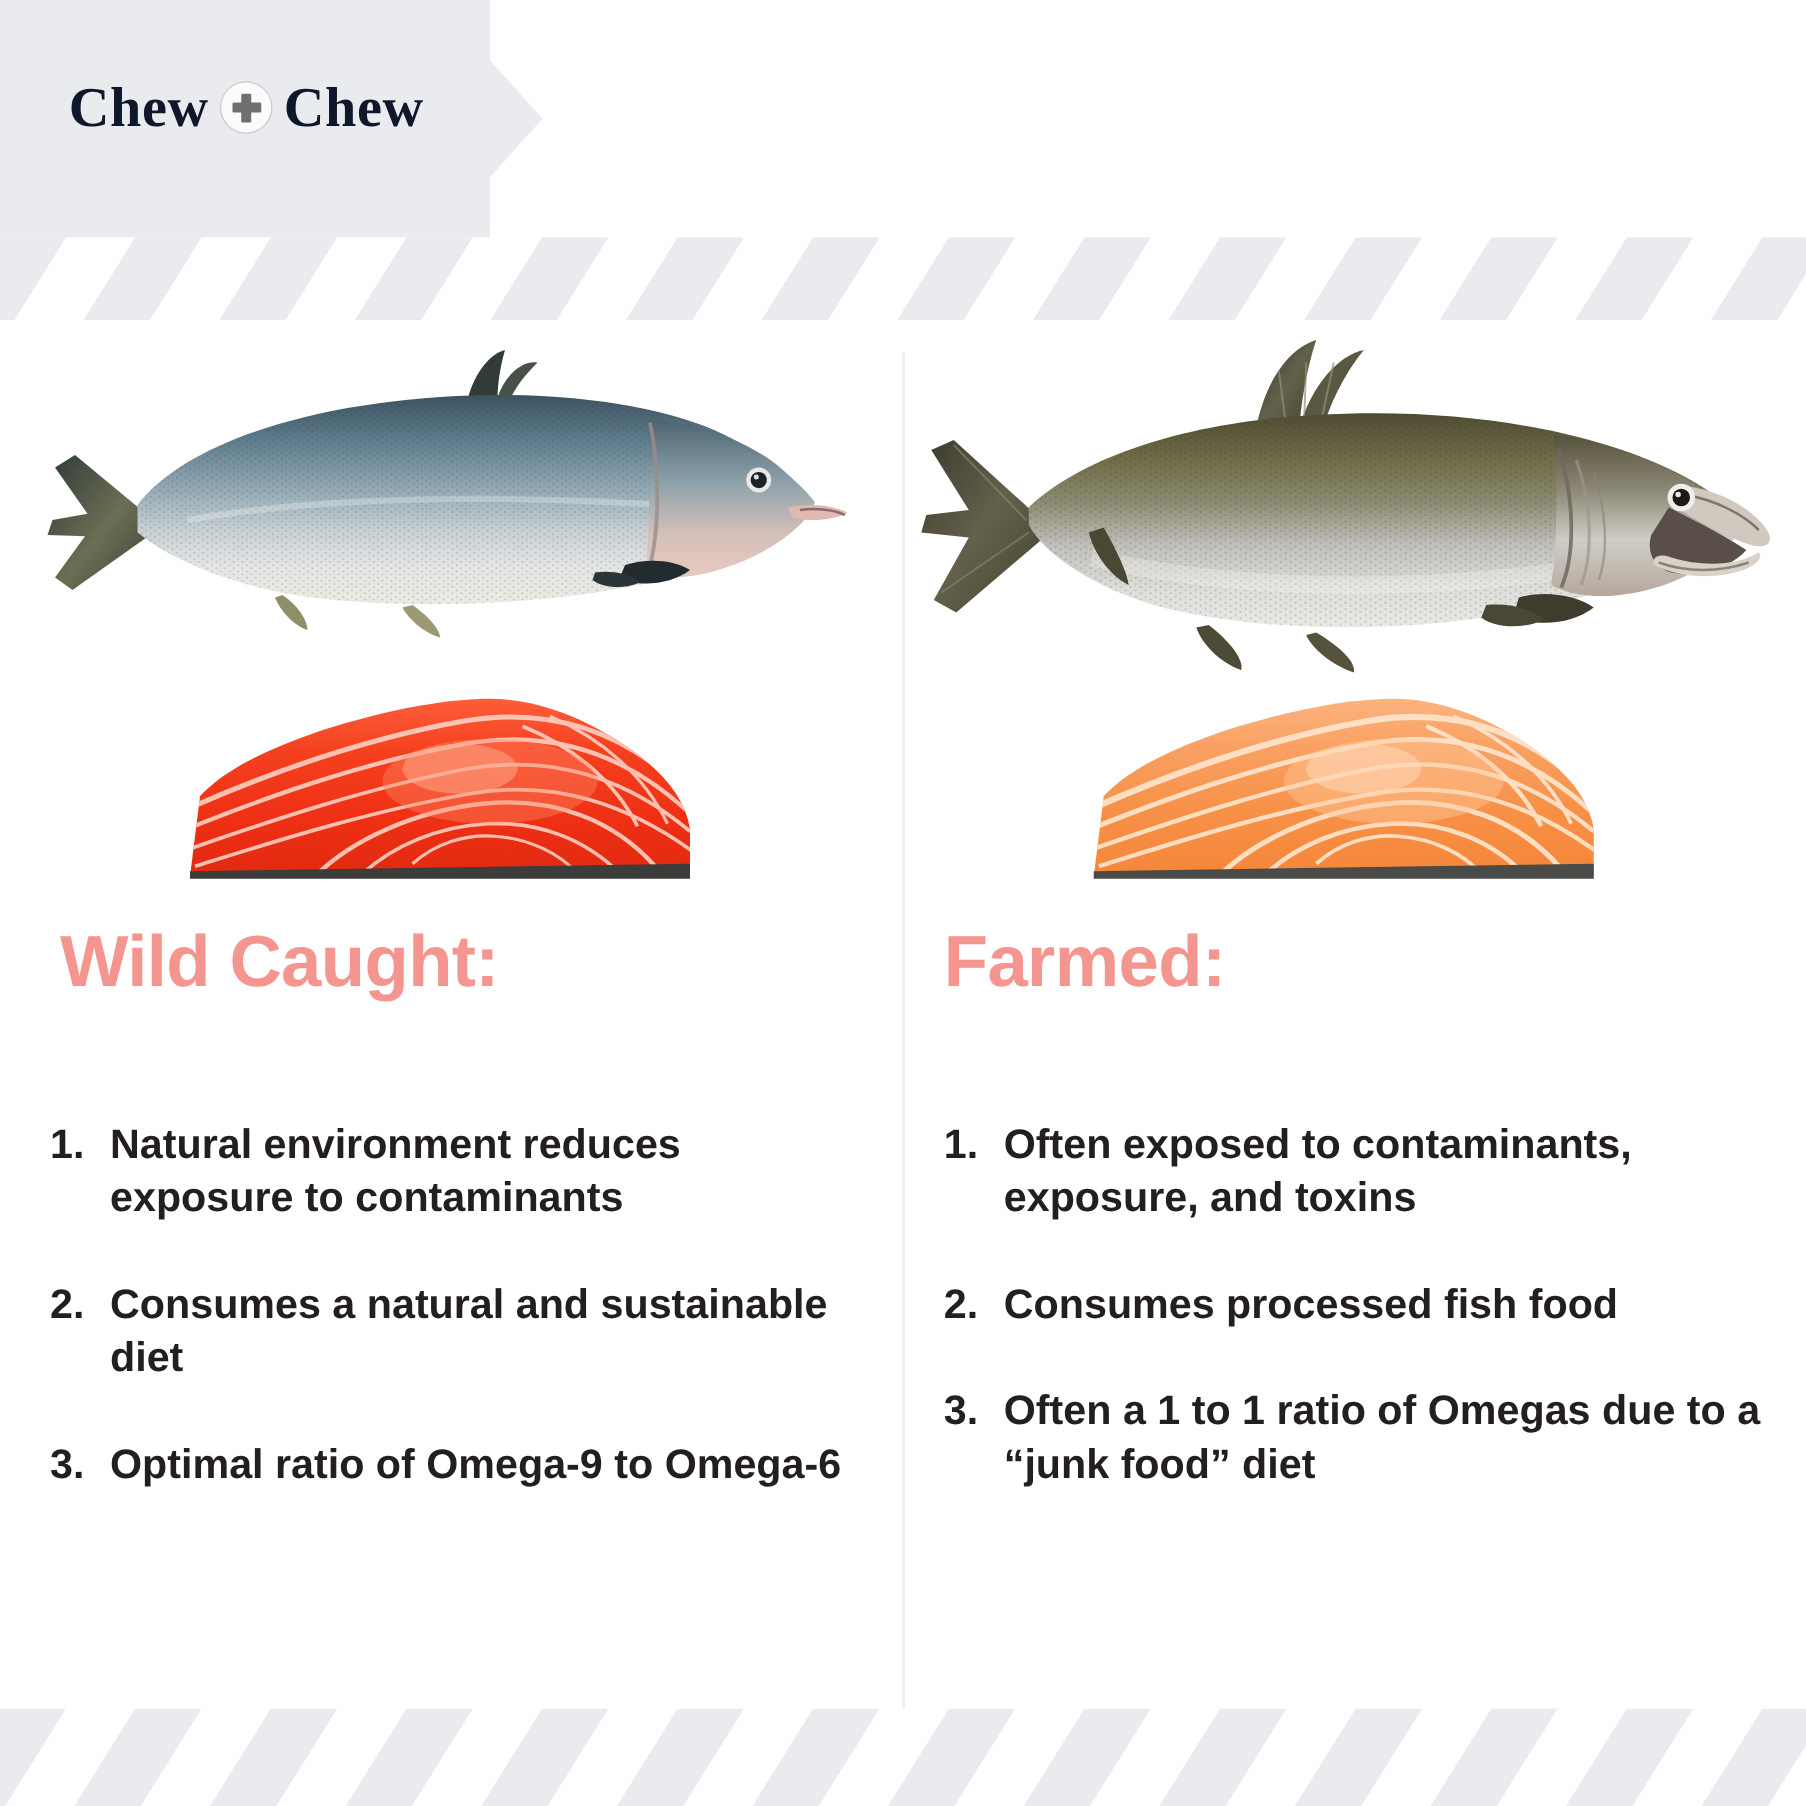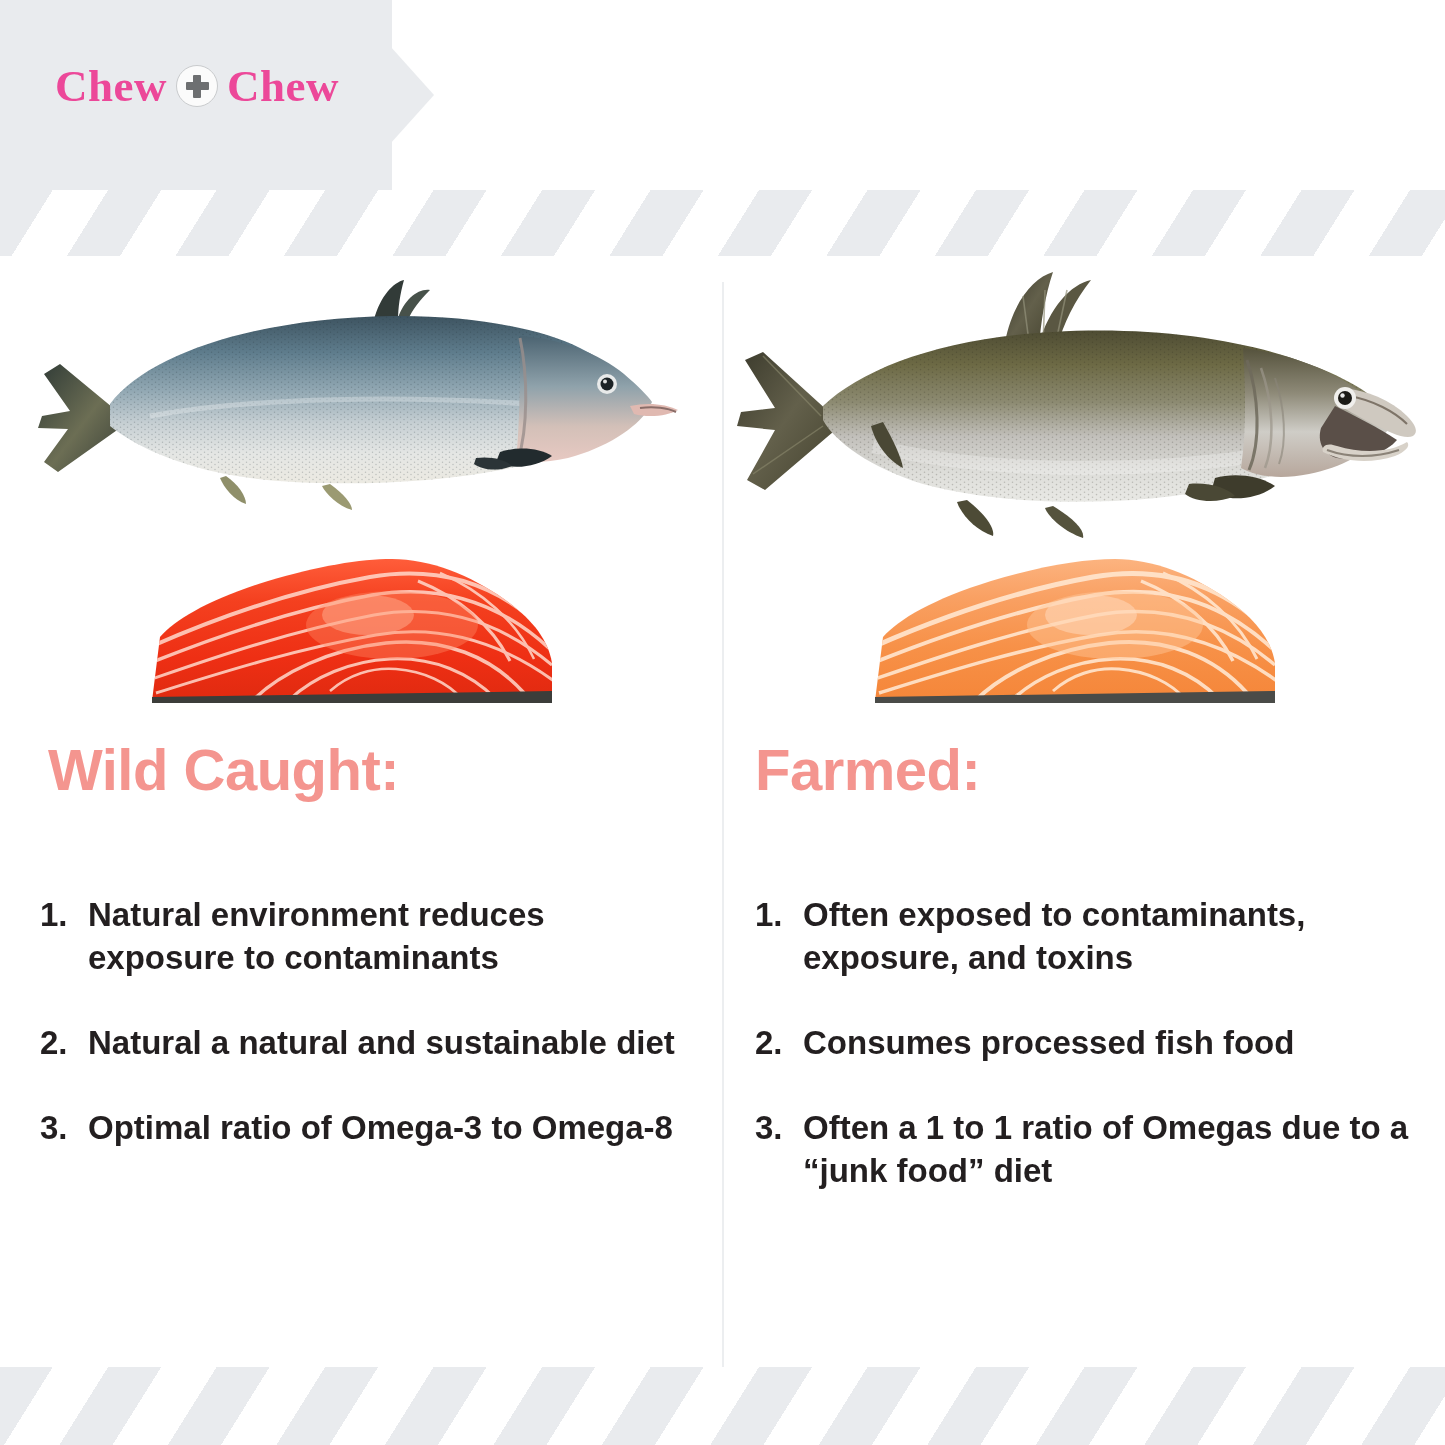--- a/index.html
+++ b/index.html
@@ -32,21 +32,21 @@
     background:#f4958f;
   }
   .logo {
     position:absolute; left:55px; top:60px;
     display:flex; align-items:center; gap:4px;
   }
   .logo-word {
     font-family:"Liberation Serif", serif;
     font-weight:bold;
     font-size:45px;
-    color:#ec4899;
+    color:#0f172a;
     letter-spacing:0.5px;
   }
   .logo-plus-circle {
     width:42px; height:42px; border-radius:50%;
     background:#fbfbfb;
     border:1.5px solid #c9cbcd;
     position:relative;
     margin:0 5px;
     flex:none;
   }
@@ -264,25 +264,25 @@
 
     <div class="heading heading-left">Wild Caught:</div>
 
     <div class="list">
       <div class="list-item">
         <span class="list-num">1.</span>
         <span class="list-text">Natural environment reduces exposure to contaminants</span>
       </div>
       <div class="list-item">
         <span class="list-num">2.</span>
-        <span class="list-text">Natural a natural and sustainable diet</span>
+        <span class="list-text">Consumes a natural and sustainable diet</span>
       </div>
       <div class="list-item">
         <span class="list-num">3.</span>
-        <span class="list-text">Optimal ratio of Omega-3 to Omega-8</span>
+        <span class="list-text">Optimal ratio of Omega-9 to Omega-6</span>
       </div>
     </div>
   </div>
 
   <div class="col col-right">
 
     <div class="fish-stage">
       <svg width="722" height="290" viewBox="0 0 722 290">
         <defs>
           <linearGradient id="farmBody" x1="0" y1="0" x2="0" y2="1">

